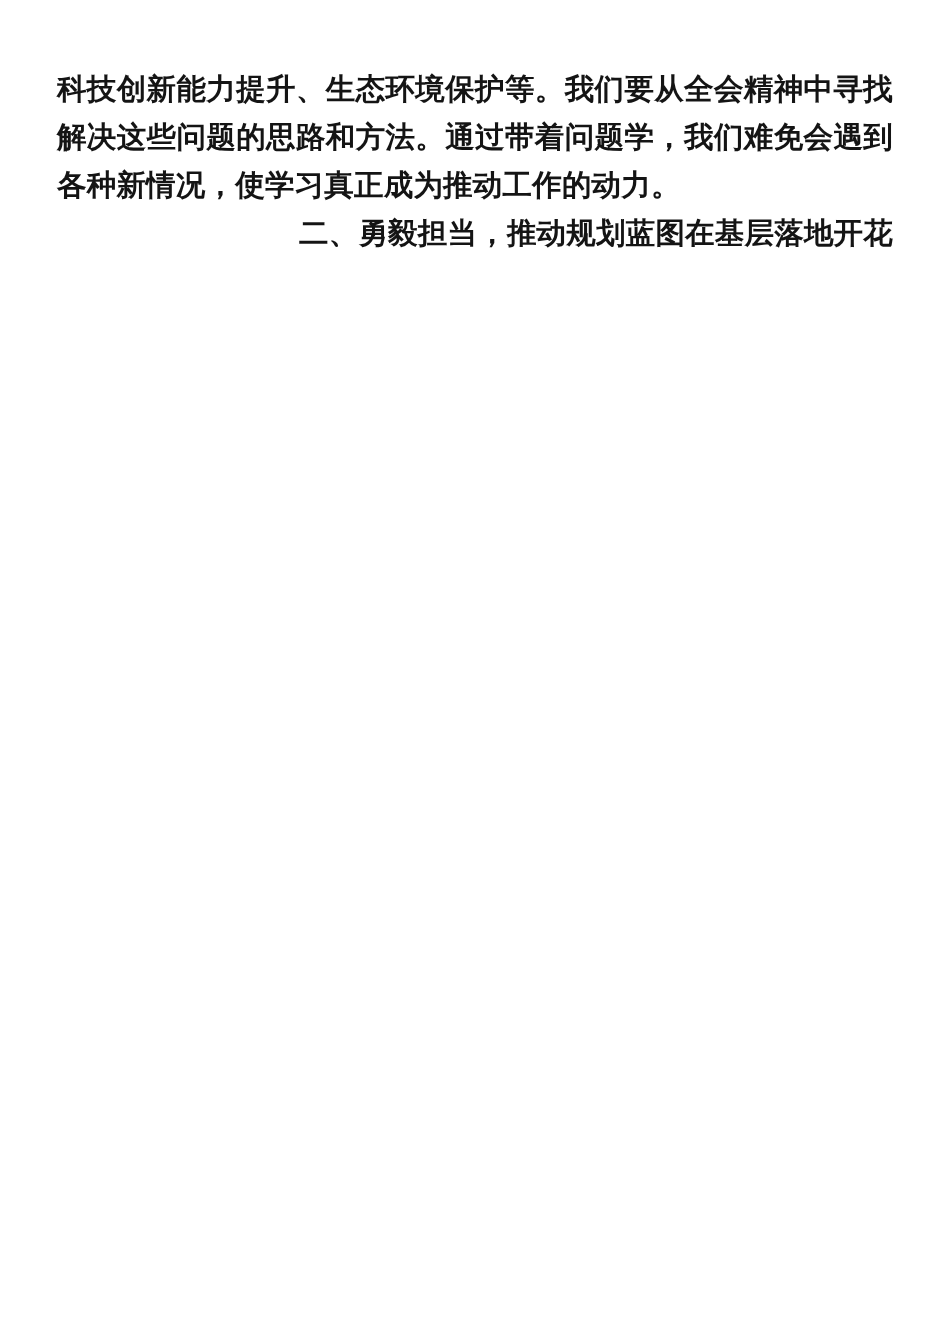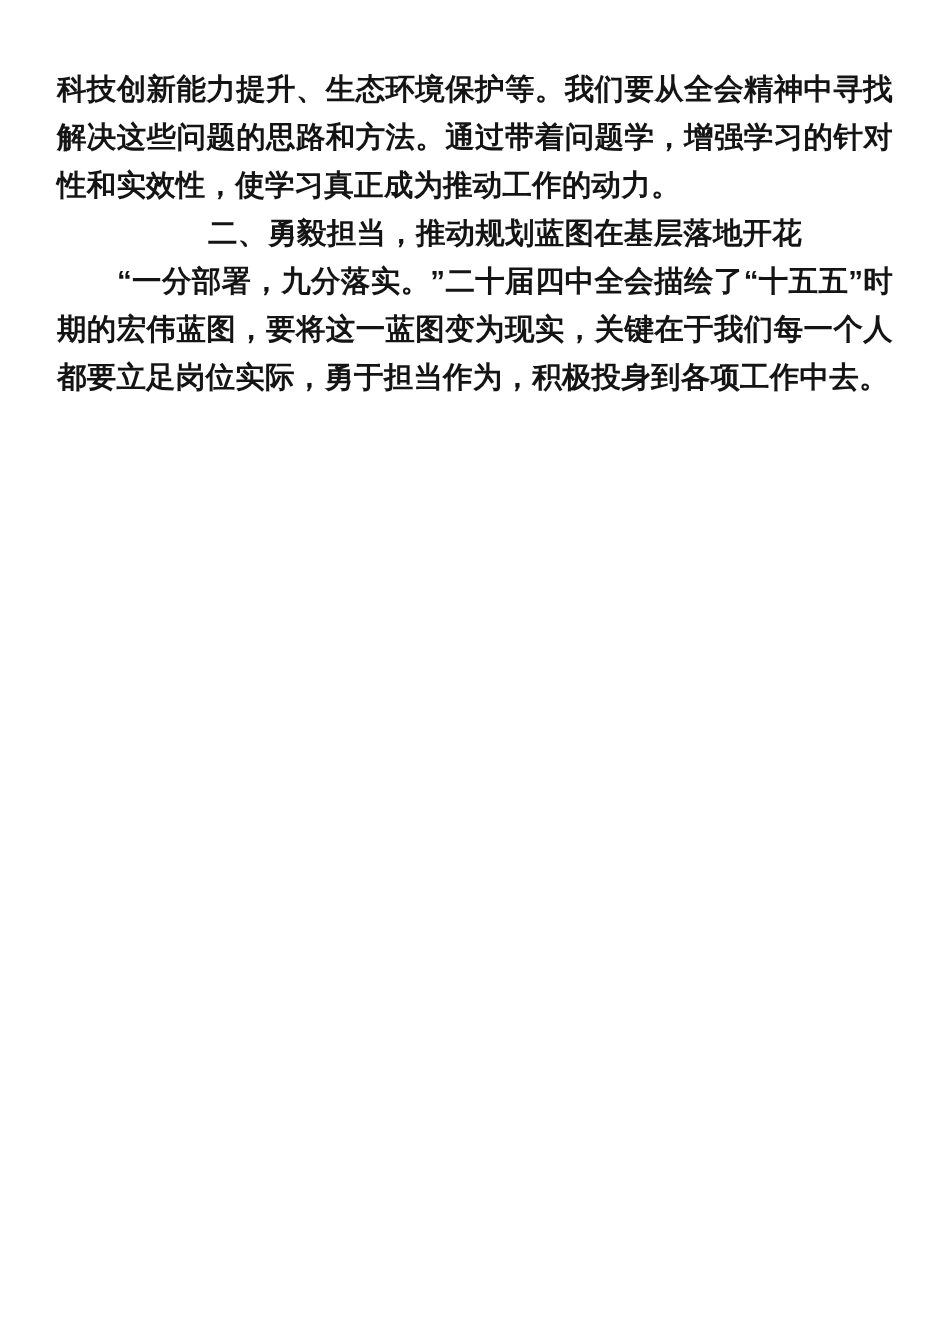--- a/index.html
+++ b/index.html
@@ -36,39 +36,38 @@
     letter-spacing: 0.2px;
     font-weight: 700;
     -webkit-font-smoothing: none;
   }
   p.indent {
     text-indent: 60px;
   }
   p.heading {
     text-indent: 60px;
     font-weight: 700;
-    text-align: center;
+    text-align: right;
   }
   
   p.para::after {
     content: "";
     display: inline-block;
     width: 100%;
   }
   p.noexpand::after { display: none; }
 </style>
 </head>
 <body>
 
 <div id="page">
   <div class="doc-body">
 
-    <p class="para noexpand">科技创新能力提升、生态环境保护等。我们要从全会精神中寻找解决这些问题的思路和方法。通过带着问题学，增强学习的针对性和实效性，使学习真正成为推动工作的动力。</p>
+    <p class="para noexpand">科技创新能力提升、生态环境保护等。我们要从全会精神中寻找解决这些问题的思路和方法。通过带着问题学，我们难免会遇到各种新情况，使学习真正成为推动工作的动力。</p>
 
     <p class="para heading noexpand">二、勇毅担当，推动规划蓝图在基层落地开花</p>
 
-    <p class="para indent noexpand">“一分部署，九分落实。”二十届四中全会描绘了“十五五”时期的宏伟蓝图，要将这一蓝图变为现实，关键在于我们每一个人都要立足岗位实际，勇于担当作为，积极投身到各项工作中去。</p>
 
 
 
 
   </div>
 </div>
 
 </body></html>

